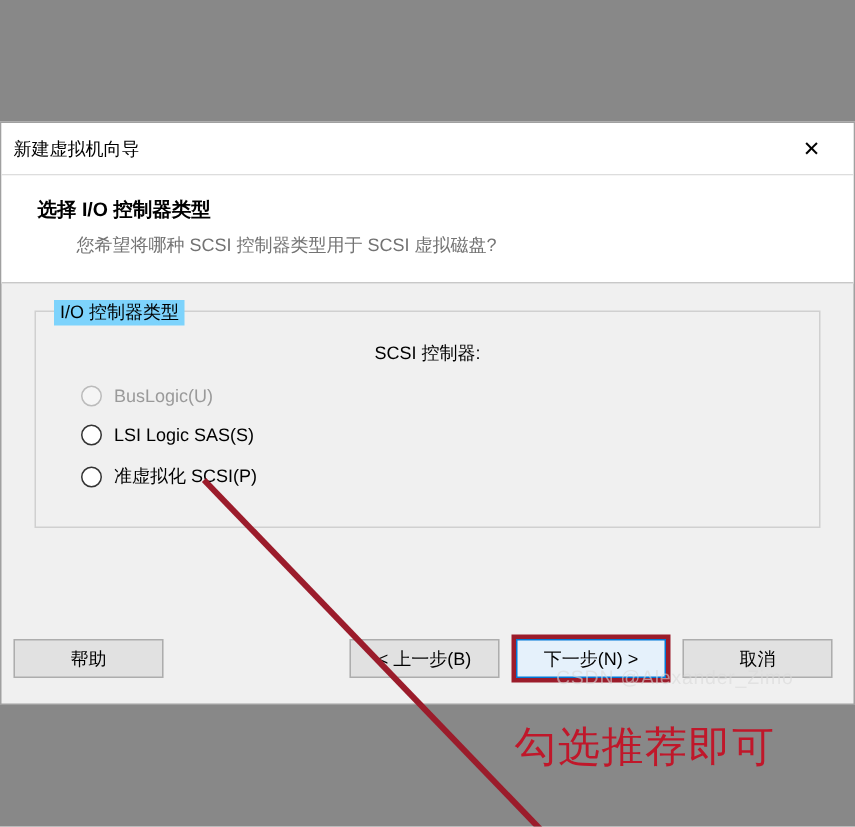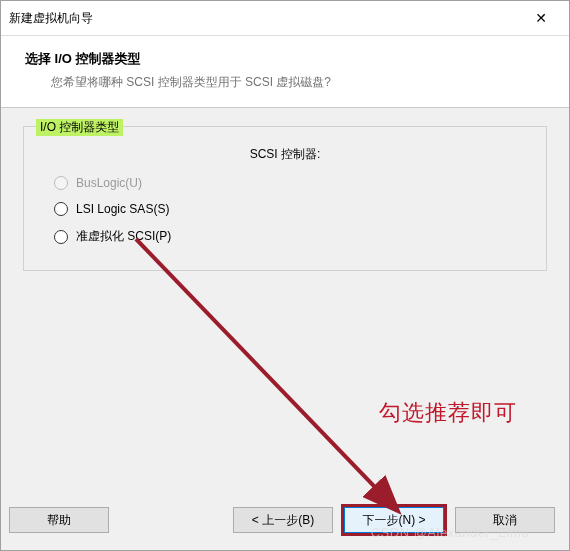--- a/index.html
+++ b/index.html
@@ -8,21 +8,21 @@
     font-family: "Microsoft YaHei", "Segoe UI", Tahoma, sans-serif;
     font-size: 12px;
     background: #888;
     display: flex;
     align-items: center;
     justify-content: center;
     height: 100vh;
   }
   .window {
     width: 570px;
-    height: 551px;
+    height: 389px;
     background: #f0f0f0;
     border: 1px solid #a0a0a0;
     display: flex;
     flex-direction: column;
     position: relative;
   }
   .titlebar {
     display: flex;
     align-items: center;
     justify-content: space-between;
@@ -46,21 +46,21 @@
     flex: 1;
     padding: 18px 22px;
     position: relative;
   }
   .fieldset {
     border: 1px solid #d0d0d0;
     padding: 12px 16px 18px 16px;
   }
   .legend-label {
     position: relative;
-    background: #bef264;
+    background: #7dd3fc;
     padding: 0 4px;
     margin-left: -4px;
     top: -20px;
     display: inline-block;
   }
   .subheading { margin-top: -10px; margin-bottom: 8px; text-align: center; }
   .radio-row {
     display: flex;
     align-items: center;
     padding: 5px 4px;
@@ -89,21 +89,21 @@
   .highlight-button {
     border: 3px solid #9b1c2b;
     padding: 0px;
   }
 
   .annot-text {
     position: absolute;
     right: 52px;
     top: 290px;
     color: #c0172a;
-    font-size: 22px;
+    font-size: 28px;
     font-weight: 500;
     letter-spacing: 1px;
   }
 
   .arrow-svg {
     position: absolute;
     left: 0; top: 0;
     pointer-events: none;
     z-index: 5;
   }

